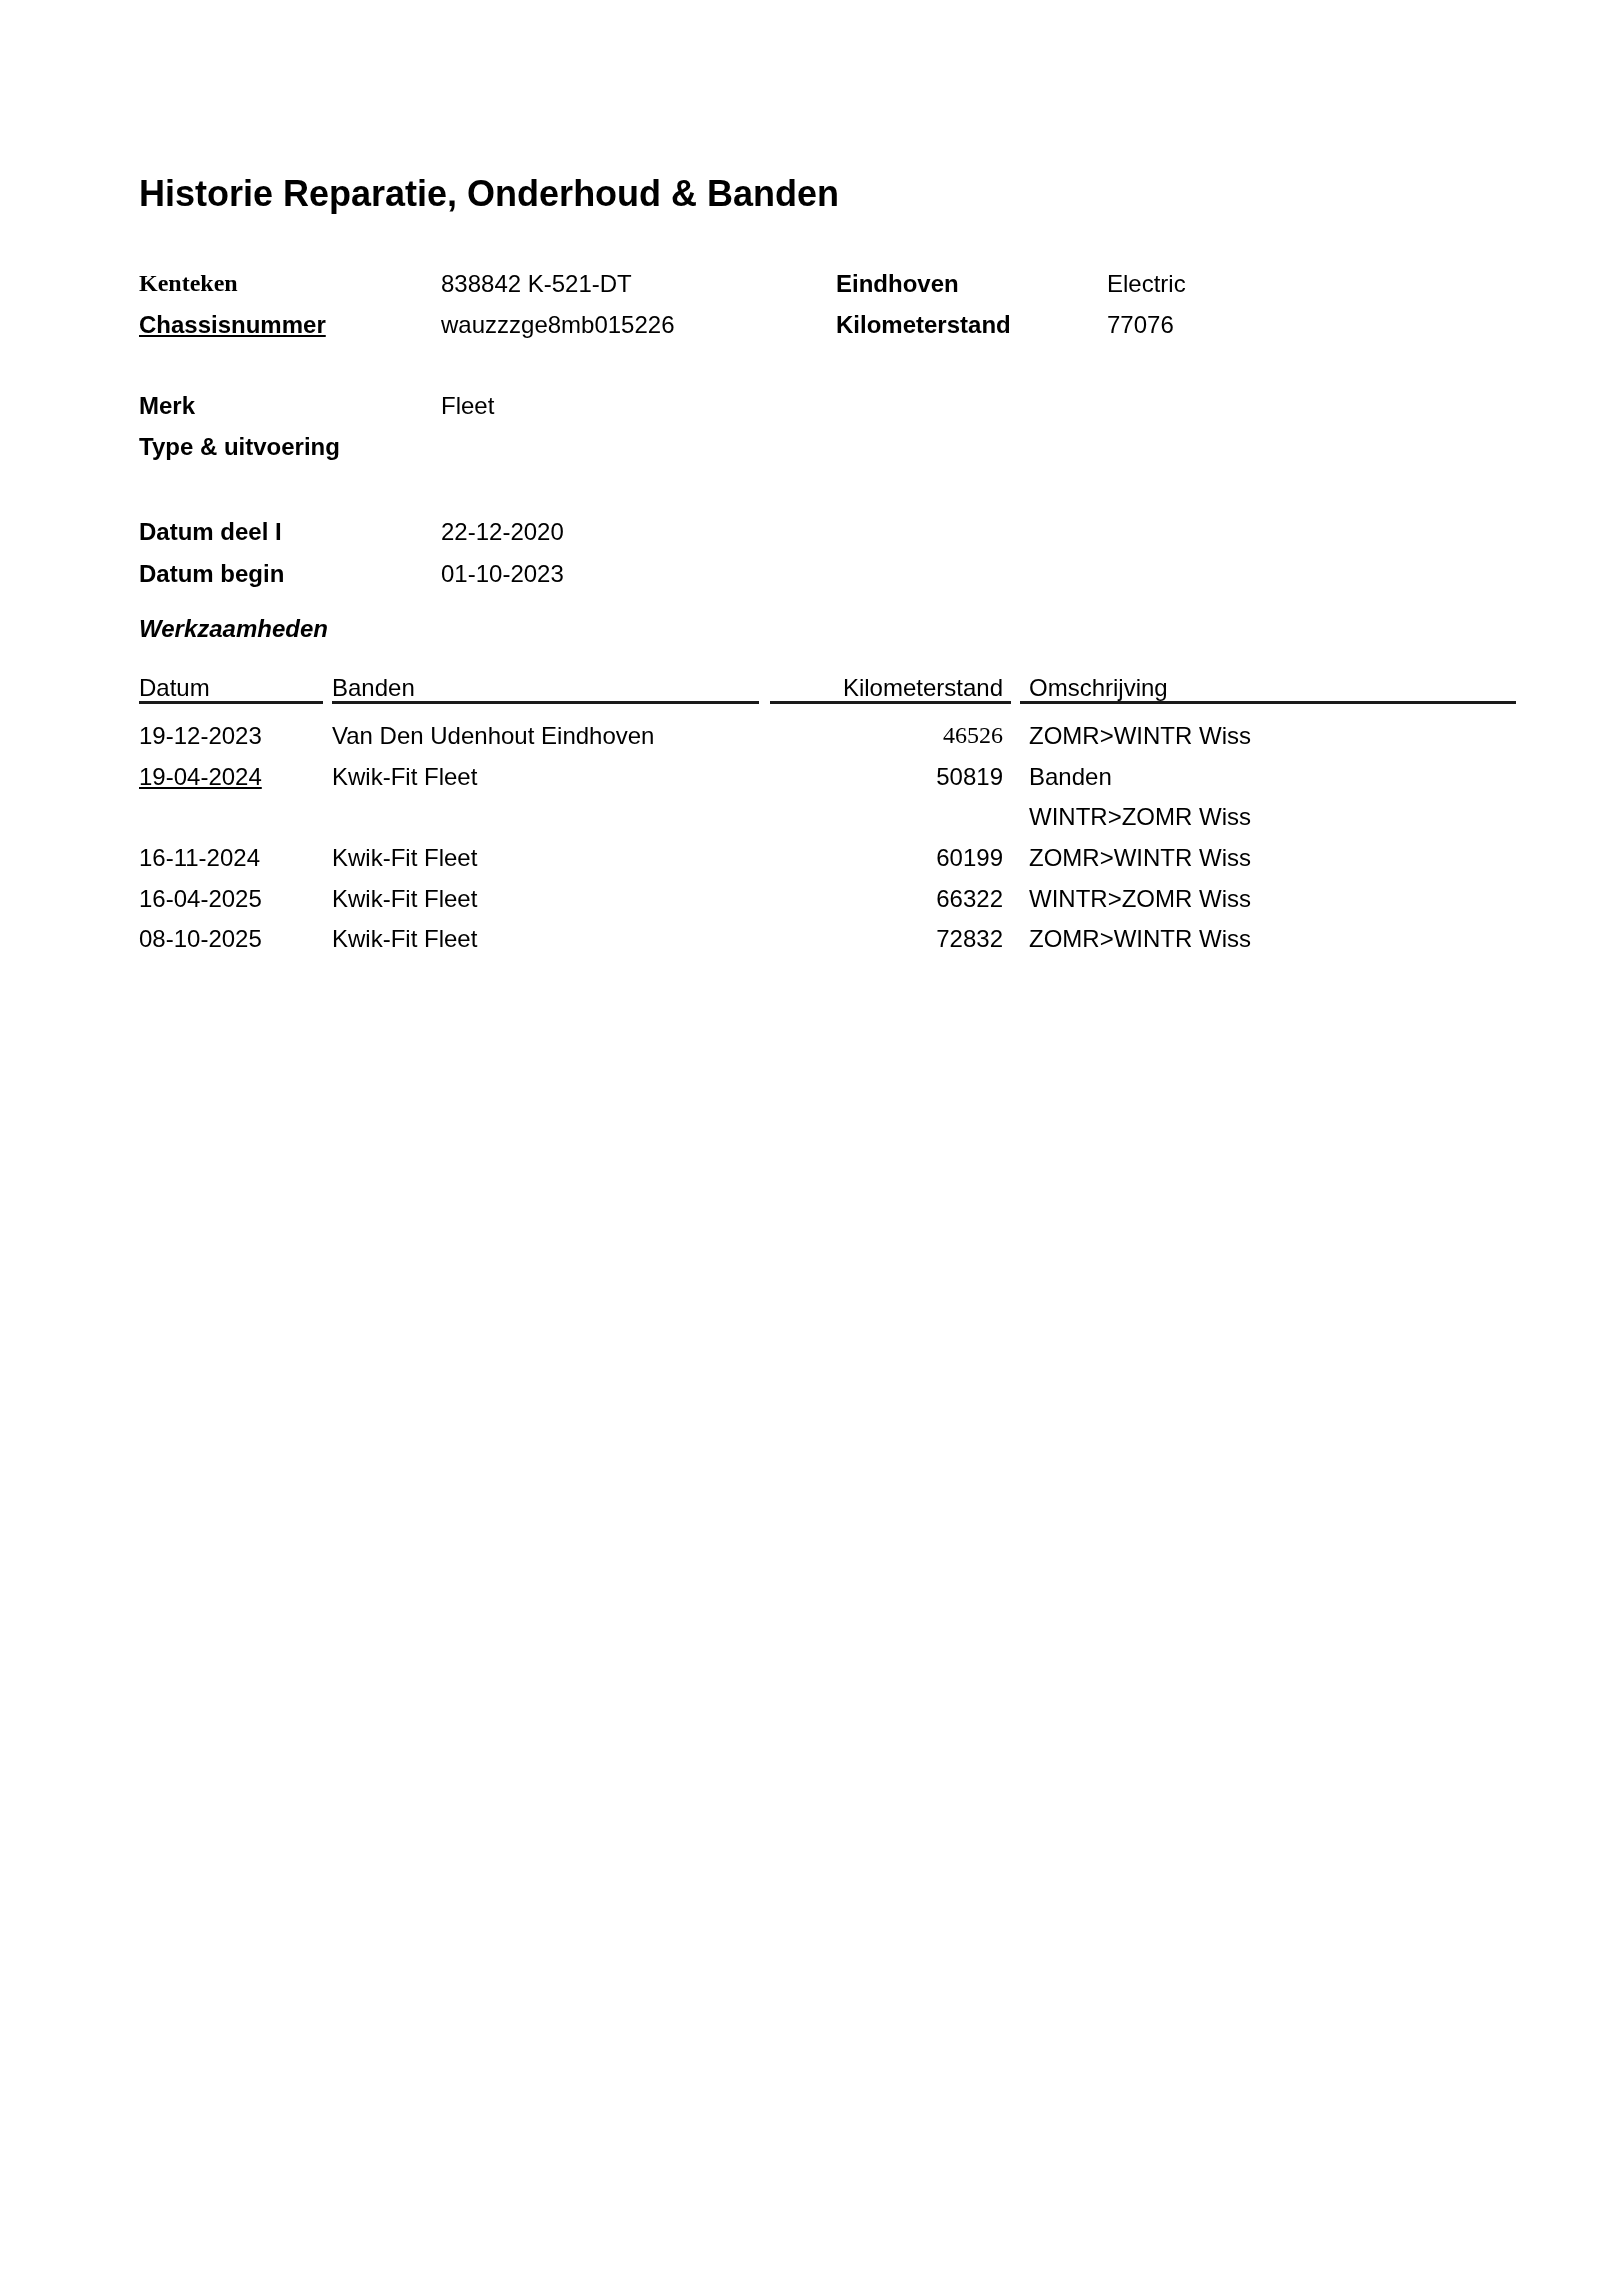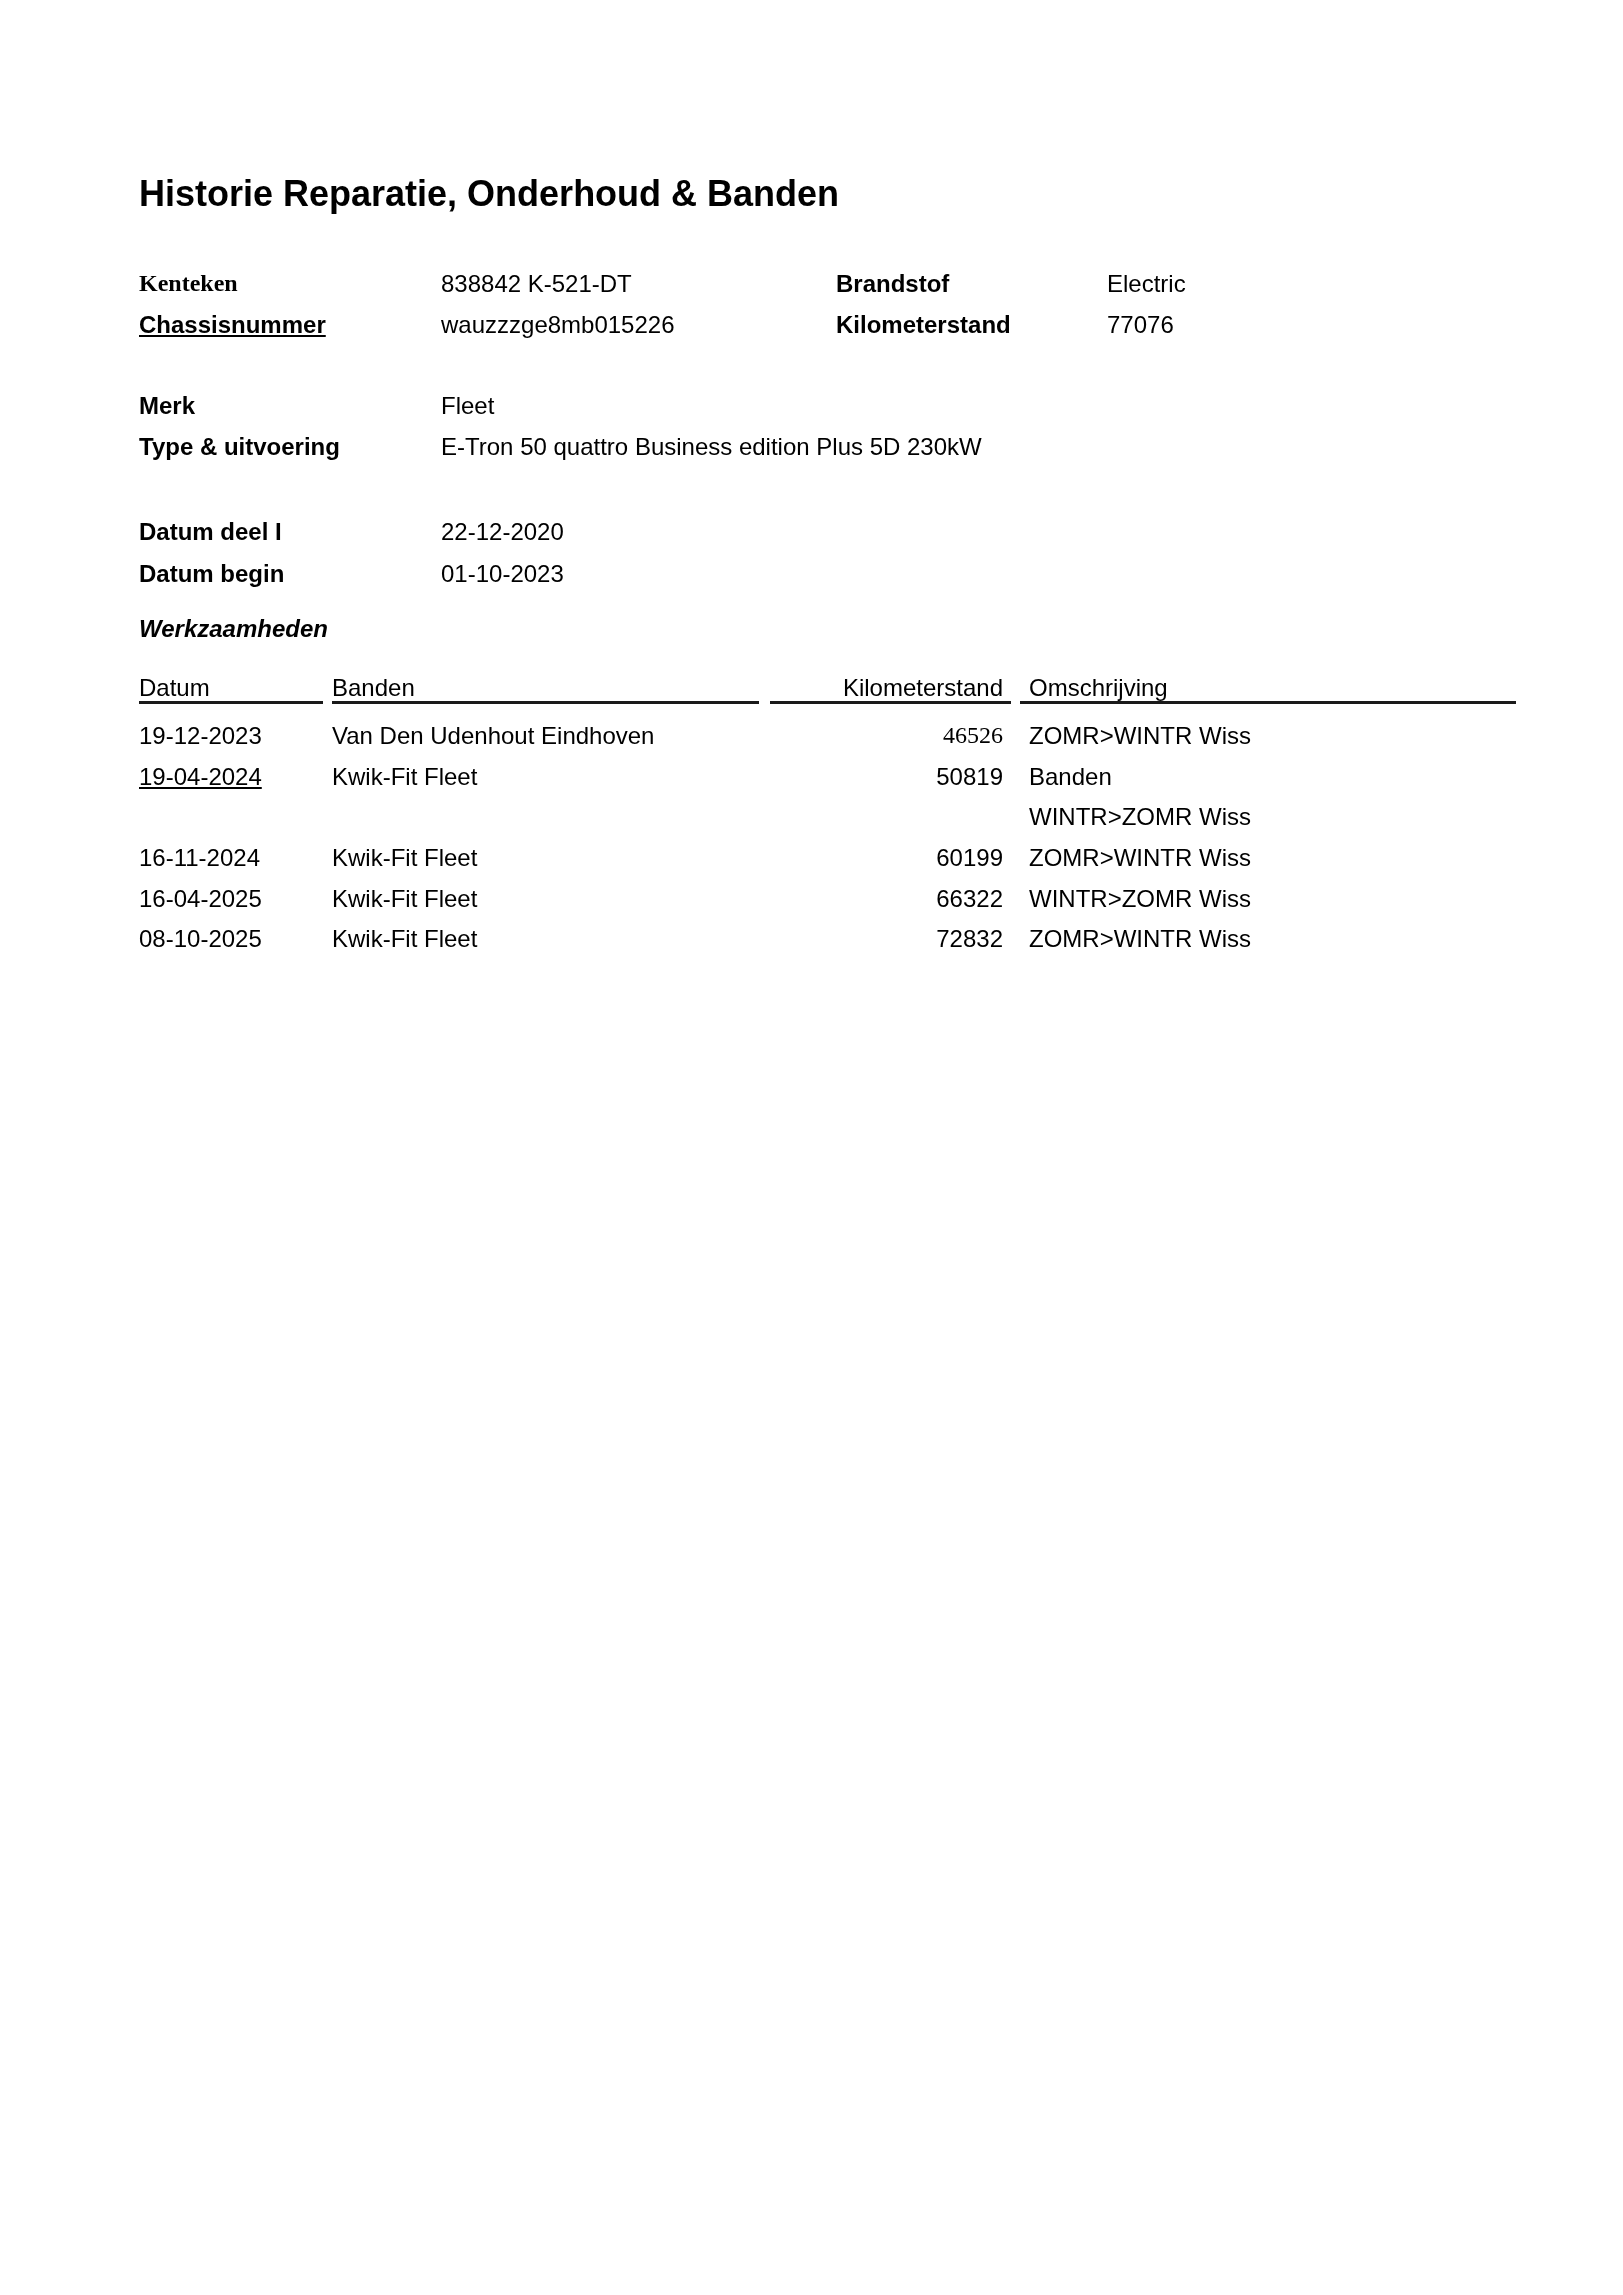--- a/index.html
+++ b/index.html
@@ -35,33 +35,32 @@
 </style>
 </head>
 <body>
 
 <div class="page">
 
   <div class="abs title" style="left:123px; top:157px;">Historie Reparatie, Onderhoud &amp; Banden</div>
 
   <div class="abs bold" style="left:123px; top:254px;font-family:Liberation Serif, serif;">Kenteken</div>
   <div class="abs" style="left:425px; top:254px;">838842 K-521-DT</div>
-  <div class="abs bold" style="left:820px; top:254px;">Brandstof</div>
+  <div class="abs bold" style="left:820px; top:254px;">Eindhoven</div>
   <div class="abs" style="left:1091px; top:254px;">Electric</div>
 
   <div class="abs bold" style="left:123px; top:295px;text-decoration:underline;">Chassisnummer</div>
   <div class="abs" style="left:425px; top:295px;">wauzzzge8mb015226</div>
   <div class="abs bold" style="left:820px; top:295px;">Kilometerstand</div>
   <div class="abs" style="left:1091px; top:295px;">77076</div>
 
   <div class="abs bold" style="left:123px; top:376px;">Merk</div>
   <div class="abs" style="left:425px; top:376px;">Fleet</div>
 
   <div class="abs bold" style="left:123px; top:417px;">Type &amp; uitvoering</div>
-  <div class="abs" style="left:425px; top:417px;">E-Tron 50 quattro Business edition Plus 5D 230kW</div>
 
   <div class="abs bold" style="left:123px; top:502px;">Datum deel I</div>
   <div class="abs" style="left:425px; top:502px;">22-12-2020</div>
 
   <div class="abs bold" style="left:123px; top:544px;">Datum begin</div>
   <div class="abs" style="left:425px; top:544px;">01-10-2023</div>
 
   <div class="abs section-heading" style="left:123px; top:599px;">Werkzaamheden</div>
 
   <div class="abs col-datum" style="top:658px;">Datum</div>

